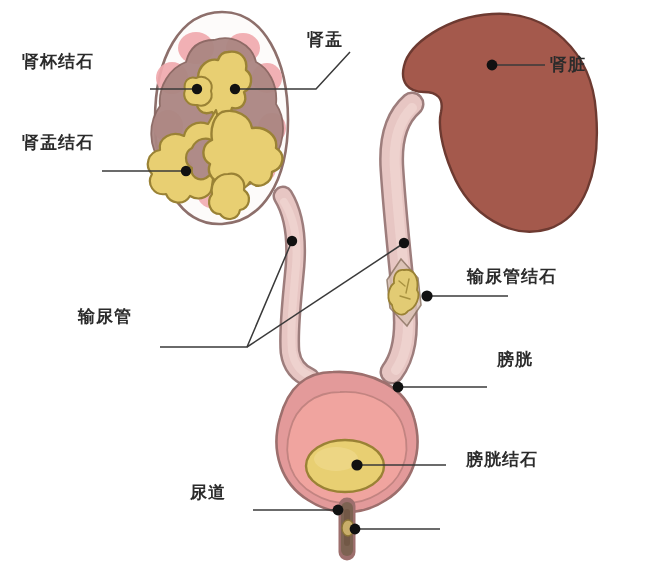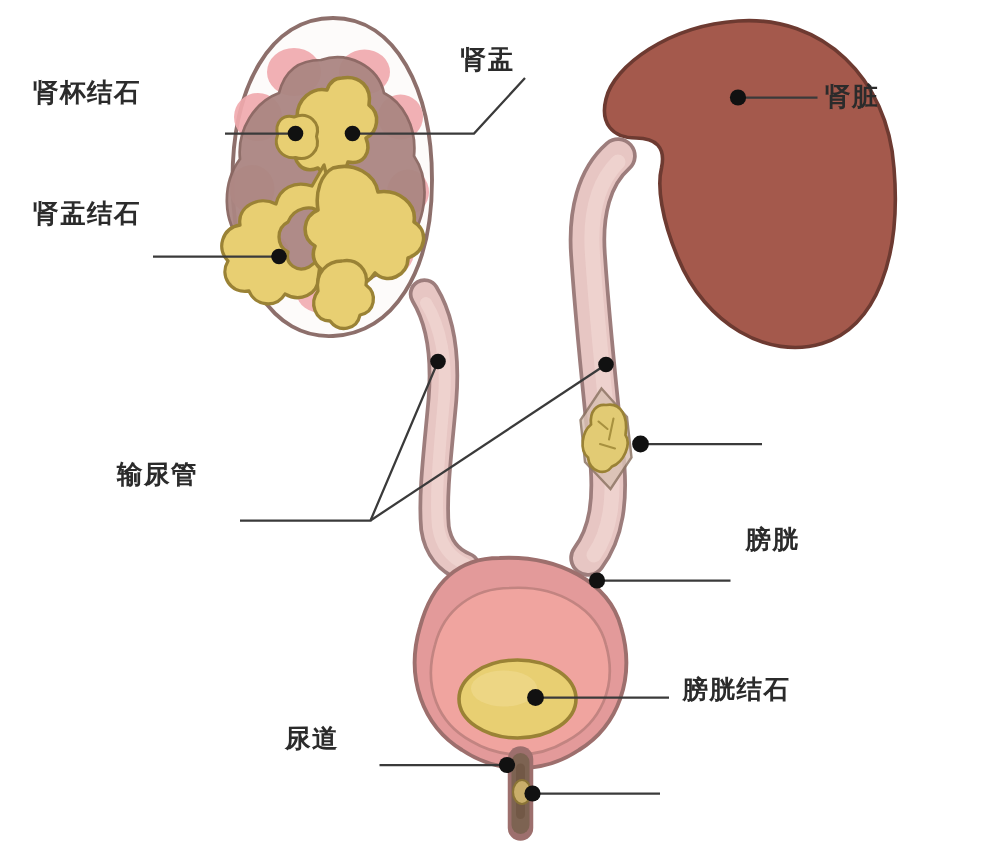--- a/index.html
+++ b/index.html
@@ -32,21 +32,21 @@
     white-space: nowrap;
     line-height: 1;
   }
   .lbl-renal-calyx-stone { left: 22px;  top: 53px; }
   .lbl-renal-pelvis-stone{ left: 22px;  top: 134px; }
   .lbl-renal-pelvis      { left: 307px; top: 31px; }
   .lbl-kidney            { left: 550px; top: 56px; }
   .lbl-ureter            { left: 78px;  top: 308px; }
   .lbl-ureteral-stone    { left: 467px; top: 268px; }
   .lbl-bladder           { left: 497px; top: 351px; }
-  .lbl-bladder-stone     { left: 455px; top: 451px; }
+  .lbl-bladder-stone     { left: 466px; top: 451px; }
   .lbl-urethra           { left: 190px; top: 484px; }
   .lbl-urethral-stone    { left: 449px; top: 515px; }
 </style>
 </head>
 <body>
 
 <div id="stage">
 
   <svg id="diagram-svg" viewBox="0 0 666 565">
 
@@ -246,20 +246,21 @@
   <div class="anno-label lbl-renal-calyx-stone">肾杯结石</div>
 
   <div class="anno-label lbl-renal-pelvis-stone">肾盂结石</div>
 
   <div class="anno-label lbl-renal-pelvis">肾盂</div>
 
   <div class="anno-label lbl-kidney">肾脏</div>
 
   <div class="anno-label lbl-ureter">输尿管</div>
 
+  <div class="anno-label lbl-ureteral-stone">输尿管结石</div>
 
   <div class="anno-label lbl-bladder">膀胱</div>
 
   <div class="anno-label lbl-bladder-stone">膀胱结石</div>
 
   <div class="anno-label lbl-urethra">尿道</div>
 
 
 </div>
 

